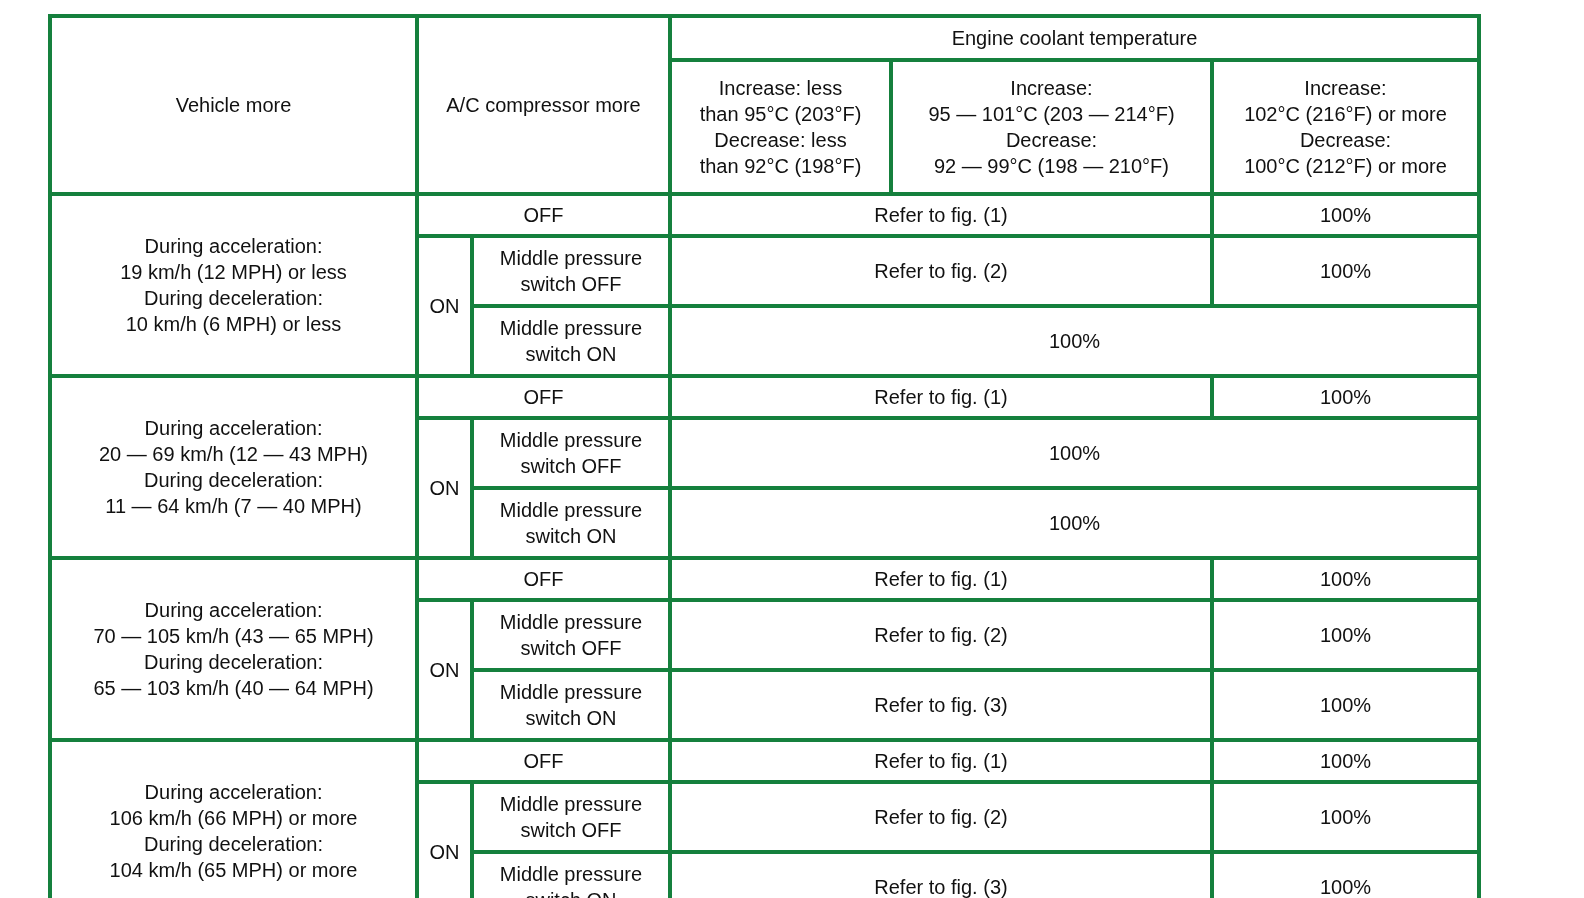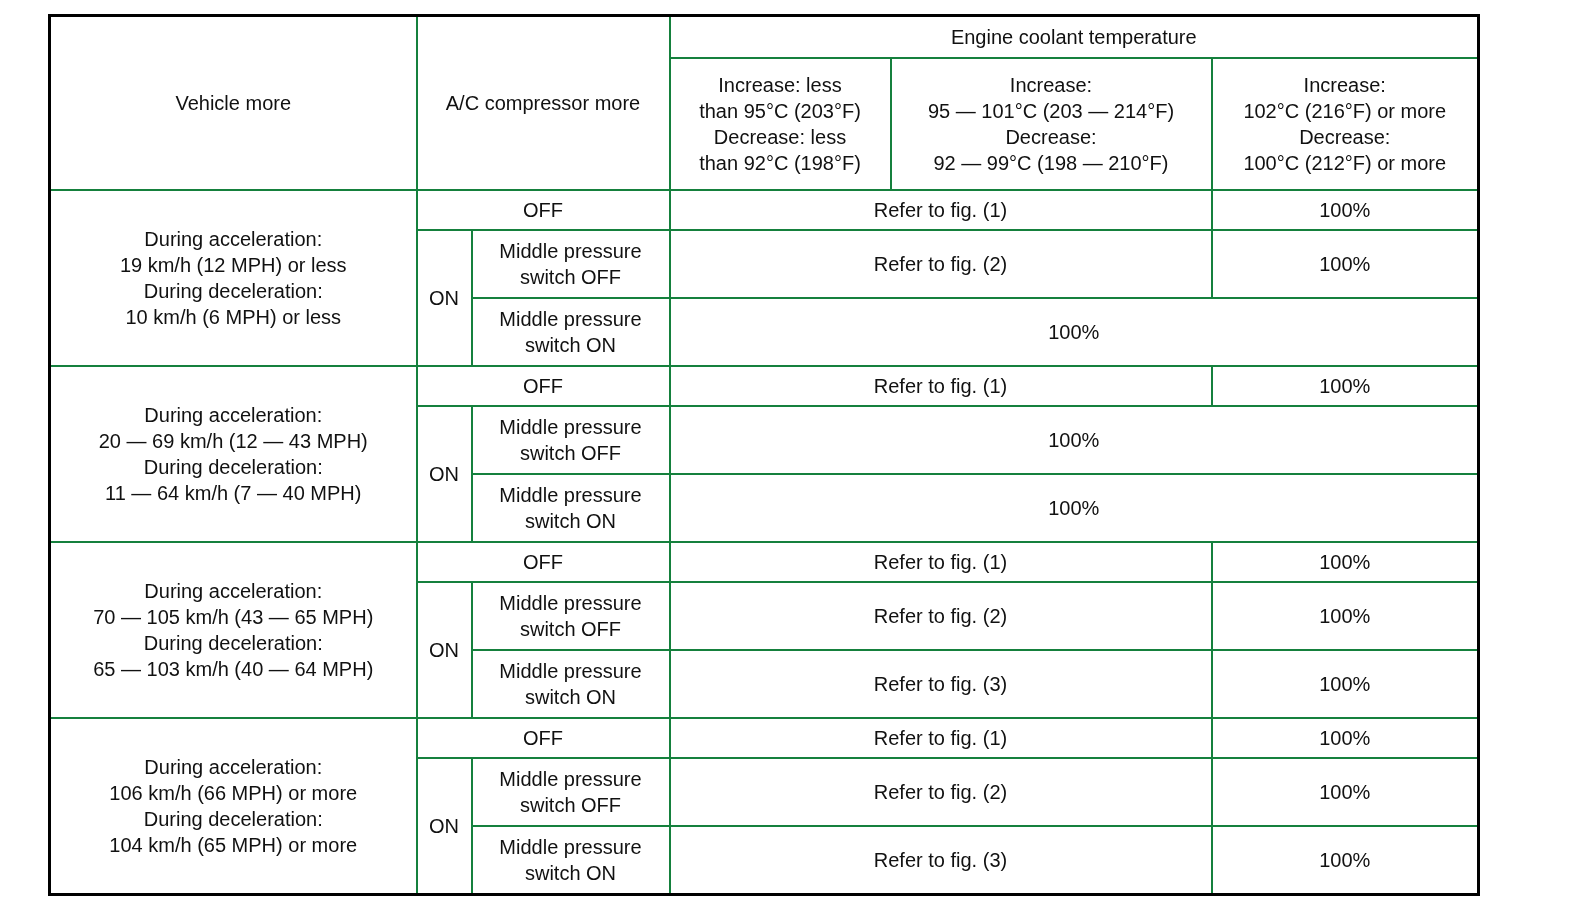--- a/index.html
+++ b/index.html
@@ -13,21 +13,21 @@
   }
   .page {
     padding: 14px 0 0 48px;
   }
   table.spec-table {
     border-collapse: collapse;
     table-layout: fixed;
     width: 1429px;
   }
   table.spec-table td {
-    border: 2px solid #15803d;
+    border: 4px solid #15803d;
     text-align: center;
     vertical-align: middle;
     white-space: pre-line;
     font-size: 20px;
     line-height: 1.3;
     padding: 2px 4px;
     overflow: hidden;
   }
   table.spec-table {
     border: 3px solid #000000;

